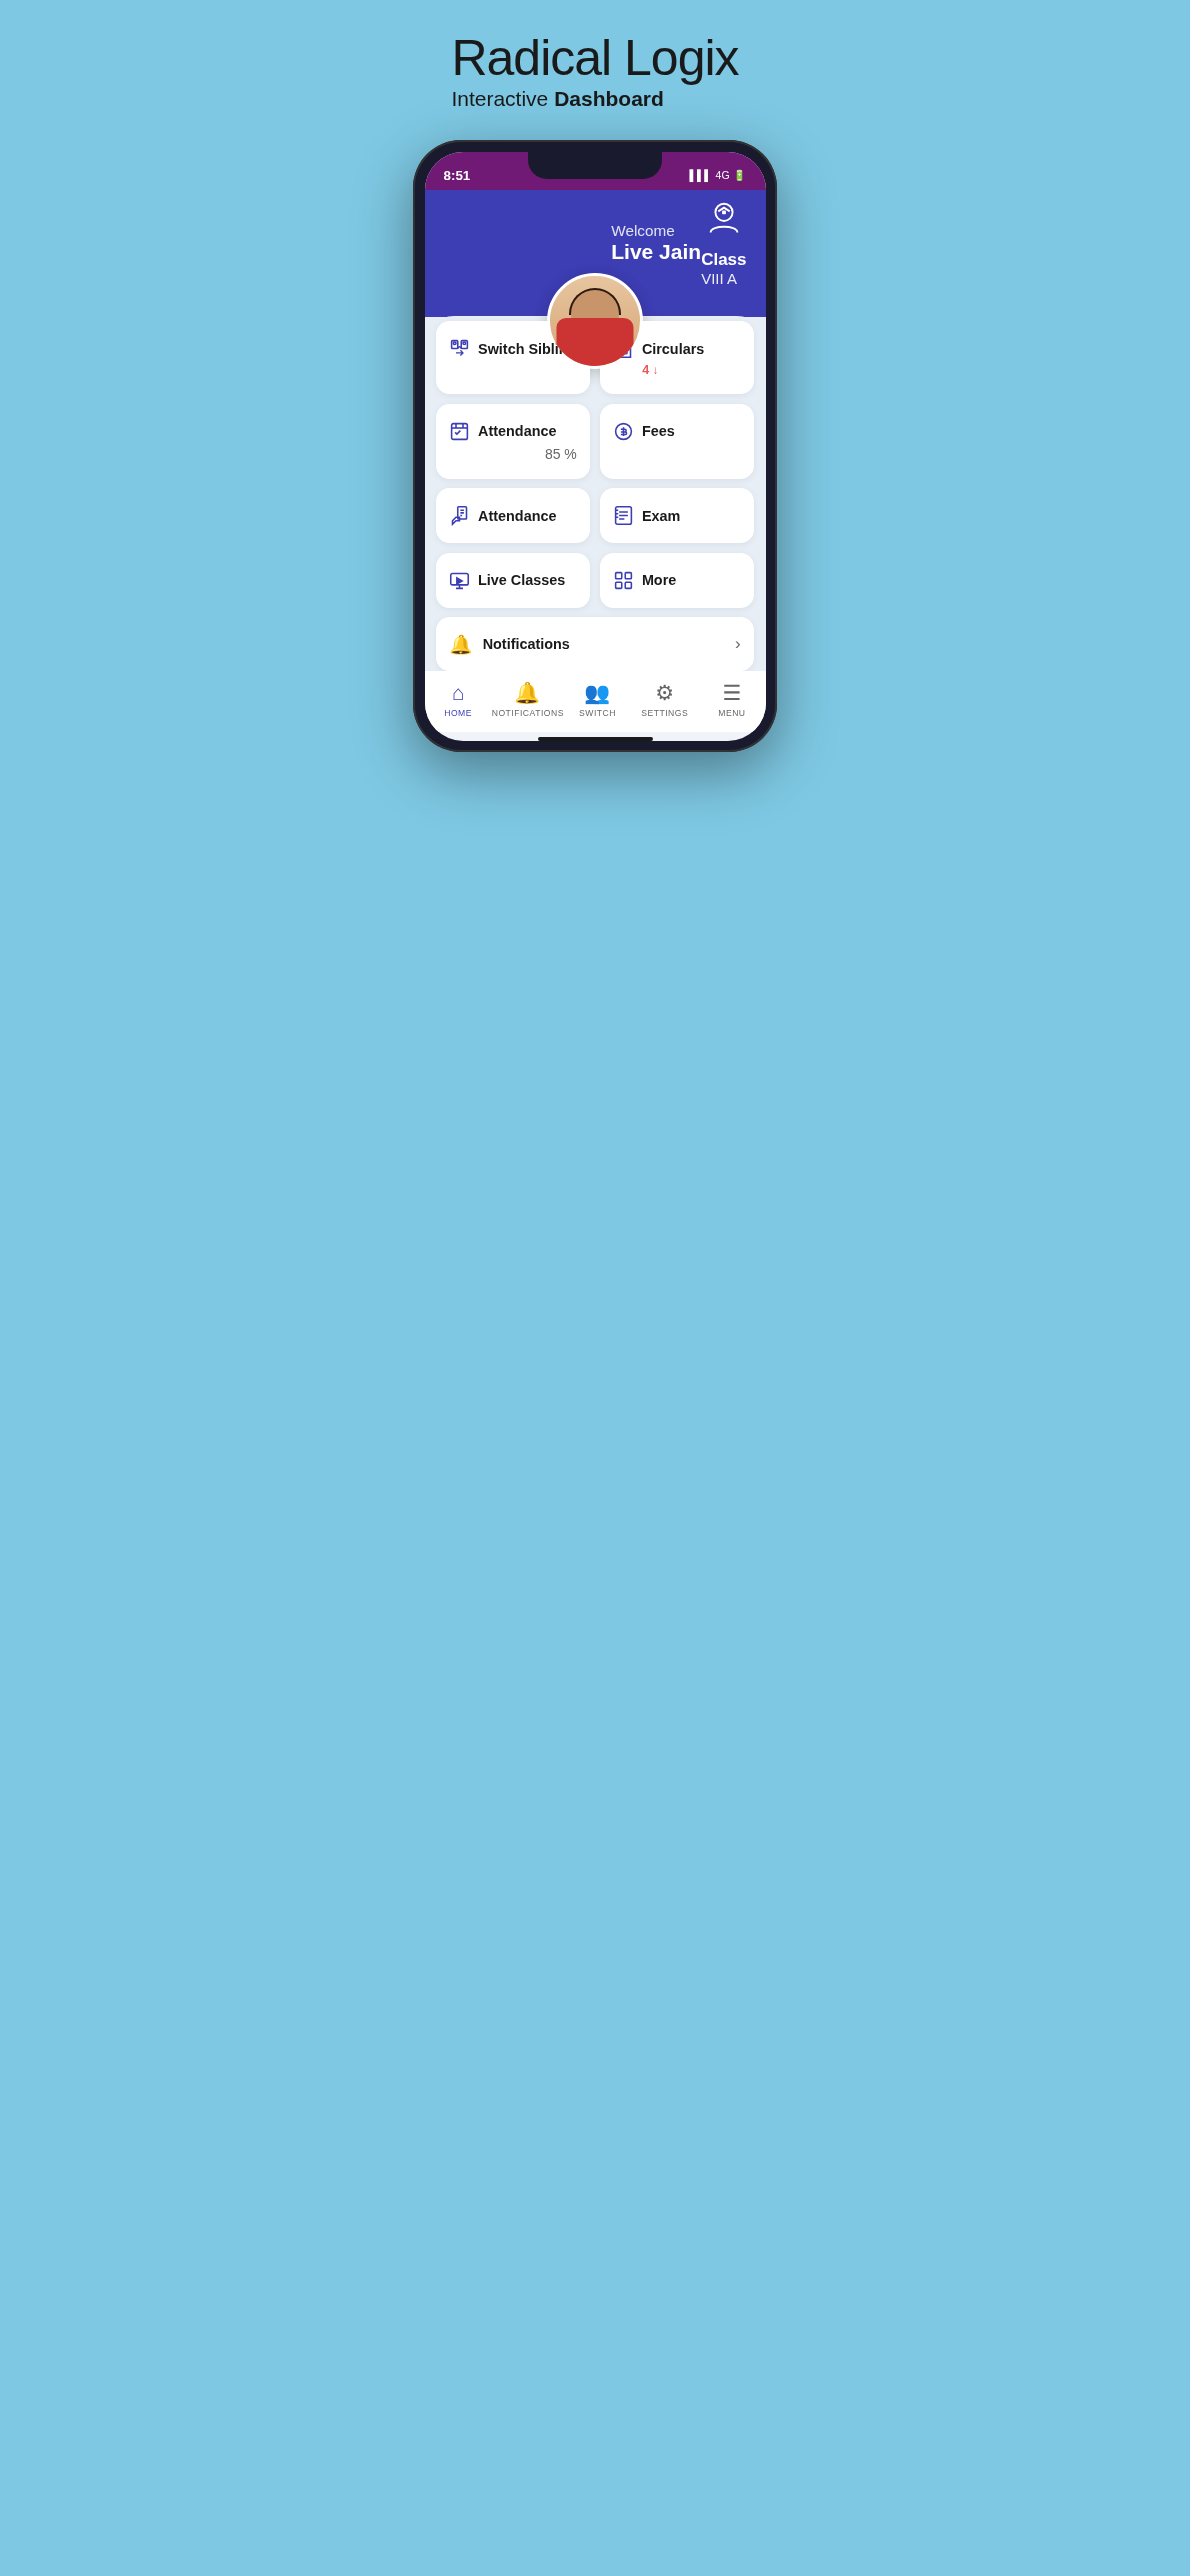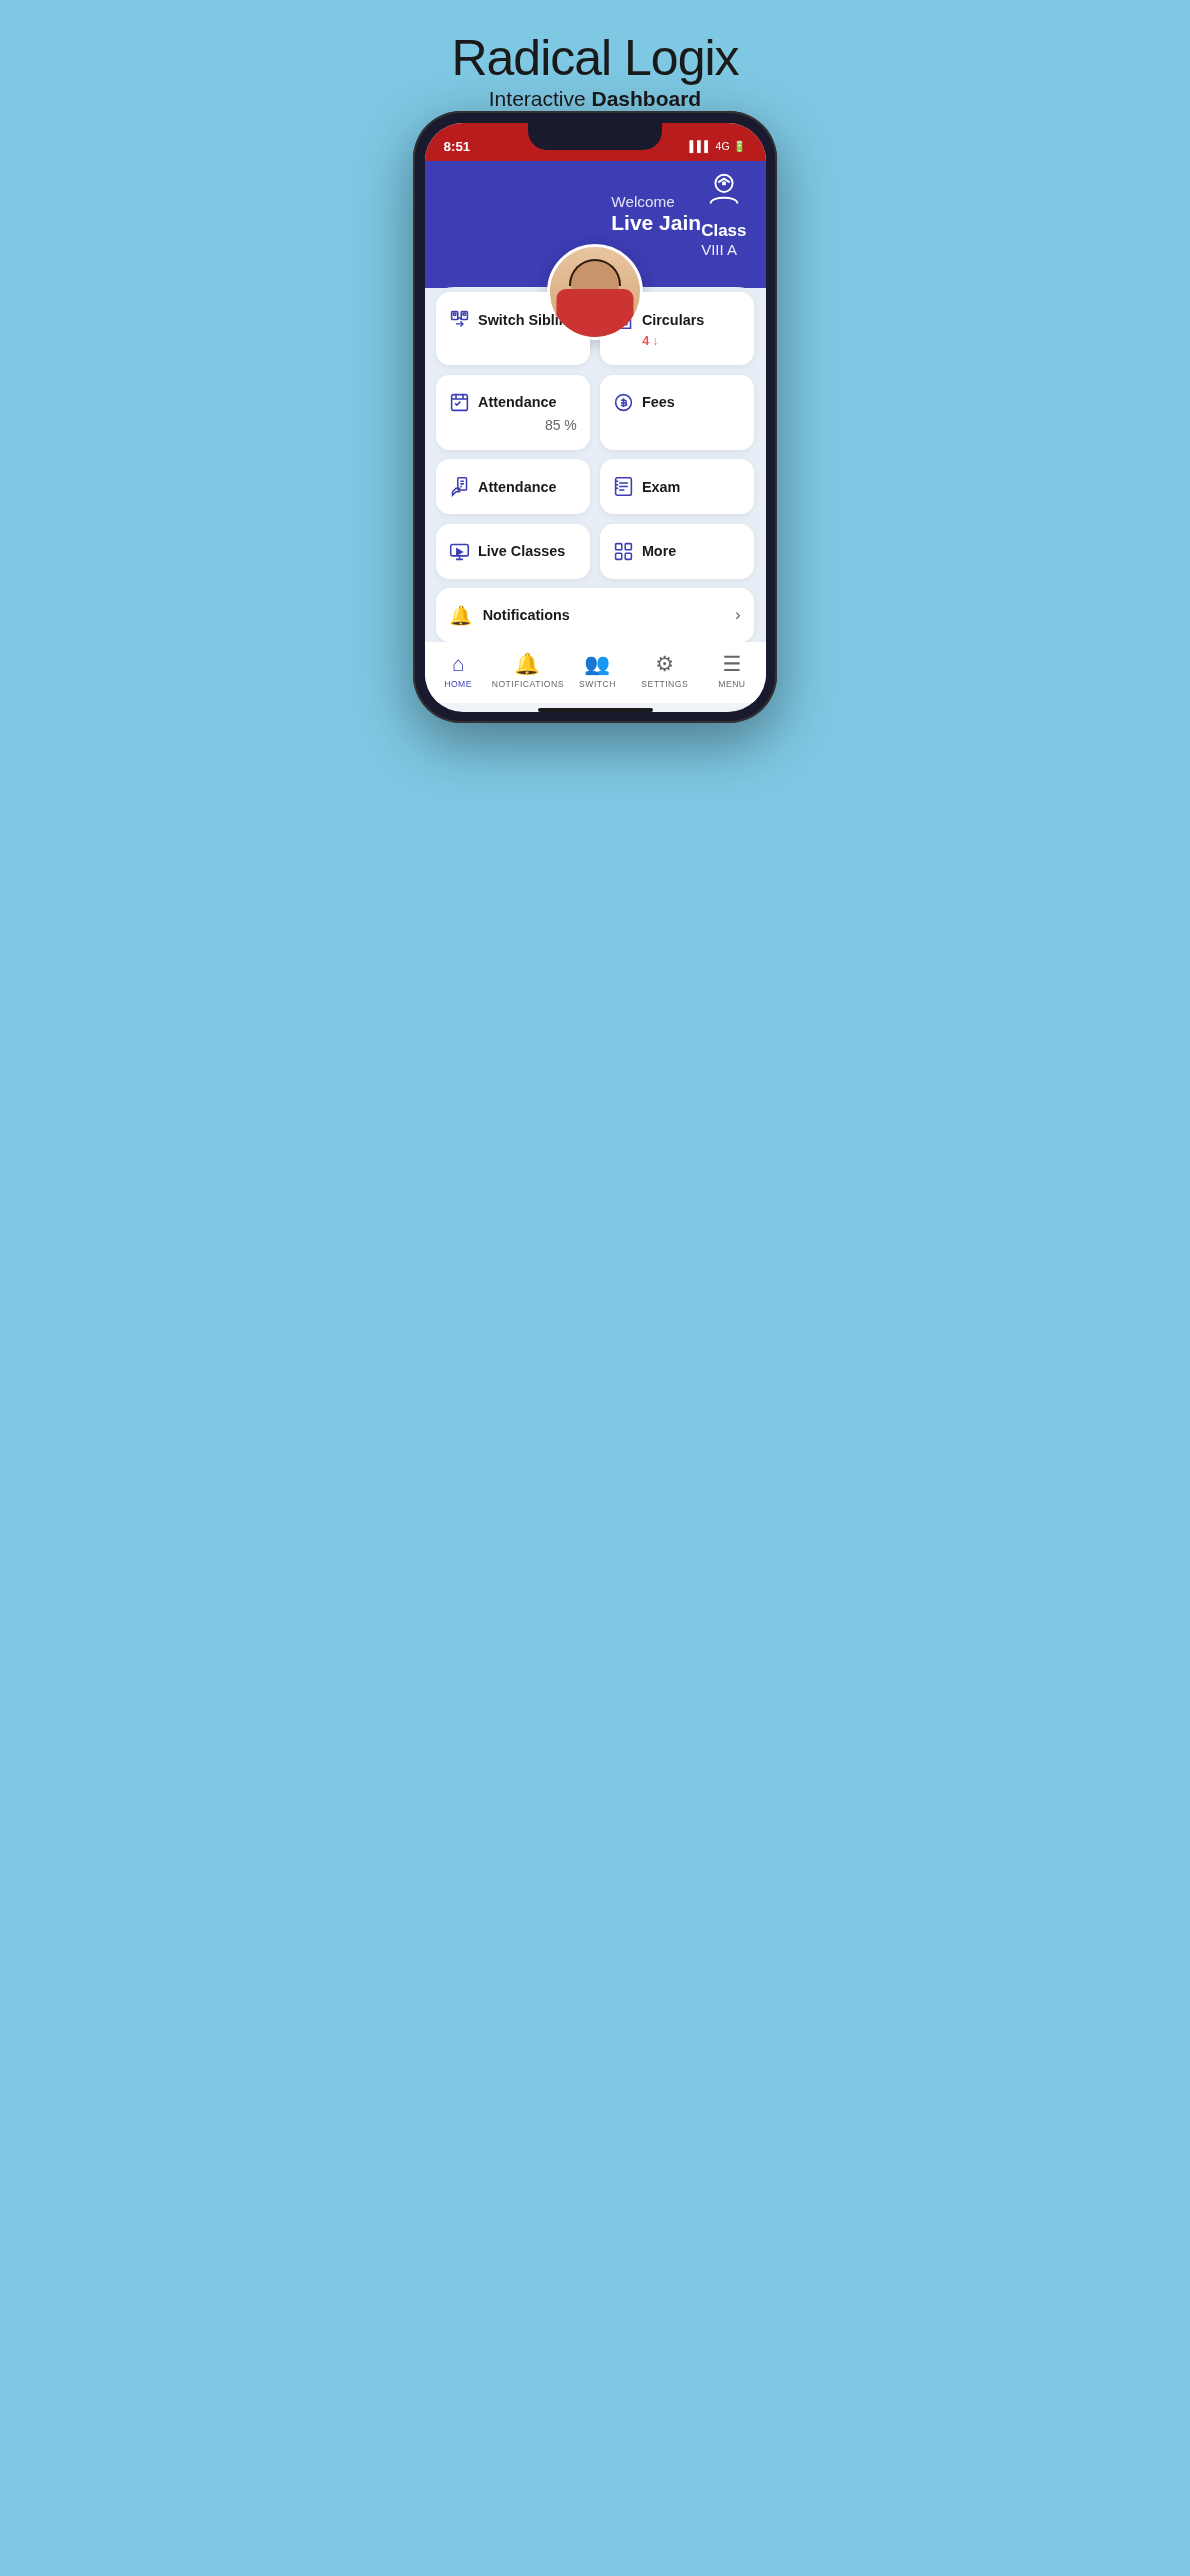--- a/index.html
+++ b/index.html
@@ -8,21 +8,21 @@
       background-color: #7ec8e3;
       display: flex;
       flex-direction: column;
       align-items: center;
       min-height: 100vh;
       font-family: -apple-system, BlinkMacSystemFont, 'Segoe UI', sans-serif;
       padding: 29px 19px 38px;
     }
 
     .page-header {
-      text-align: center;
+      margin-bottom: 29px;
     }
     .page-title {
       font-size: 50px;
       font-weight: 400;
       color: #1a1a1a;
       letter-spacing: -1px;
     }
     .page-subtitle {
       font-size: 21px;
       color: #1a1a1a;
@@ -43,21 +43,21 @@
     }
     .phone-screen {
       background: #f0f4f8;
       border-radius: 38px;
       overflow: hidden;
       position: relative;
     }
 
     
     .status-bar {
-      background: #b91c1c;
+      background: #701a75;
       display: flex;
       justify-content: space-between;
       align-items: center;
       padding: 9.6px 19px 0;
       height: 38px;
     }
     .status-time {
       color: white;
       font-size: 13.4px;
       font-weight: 600;

